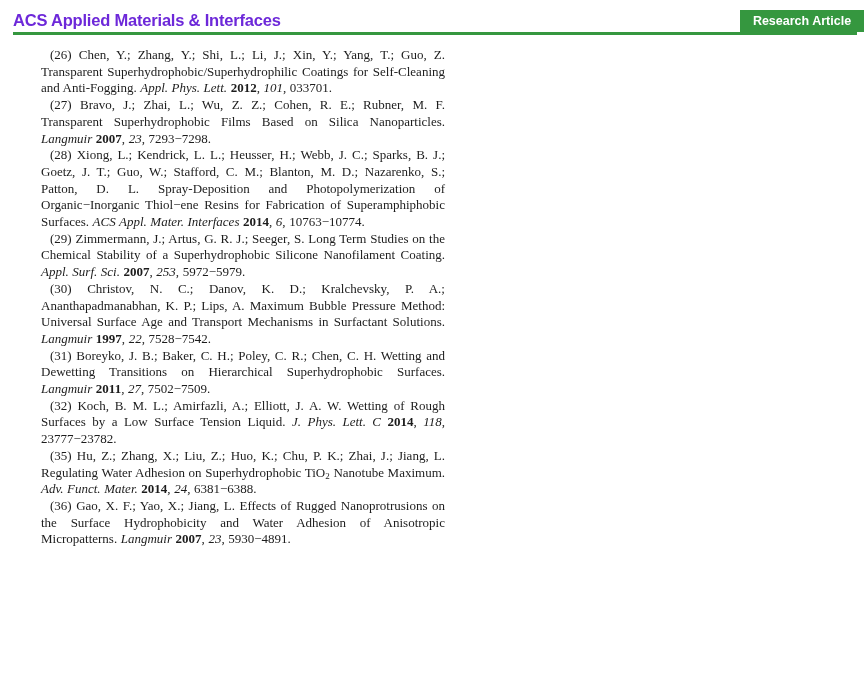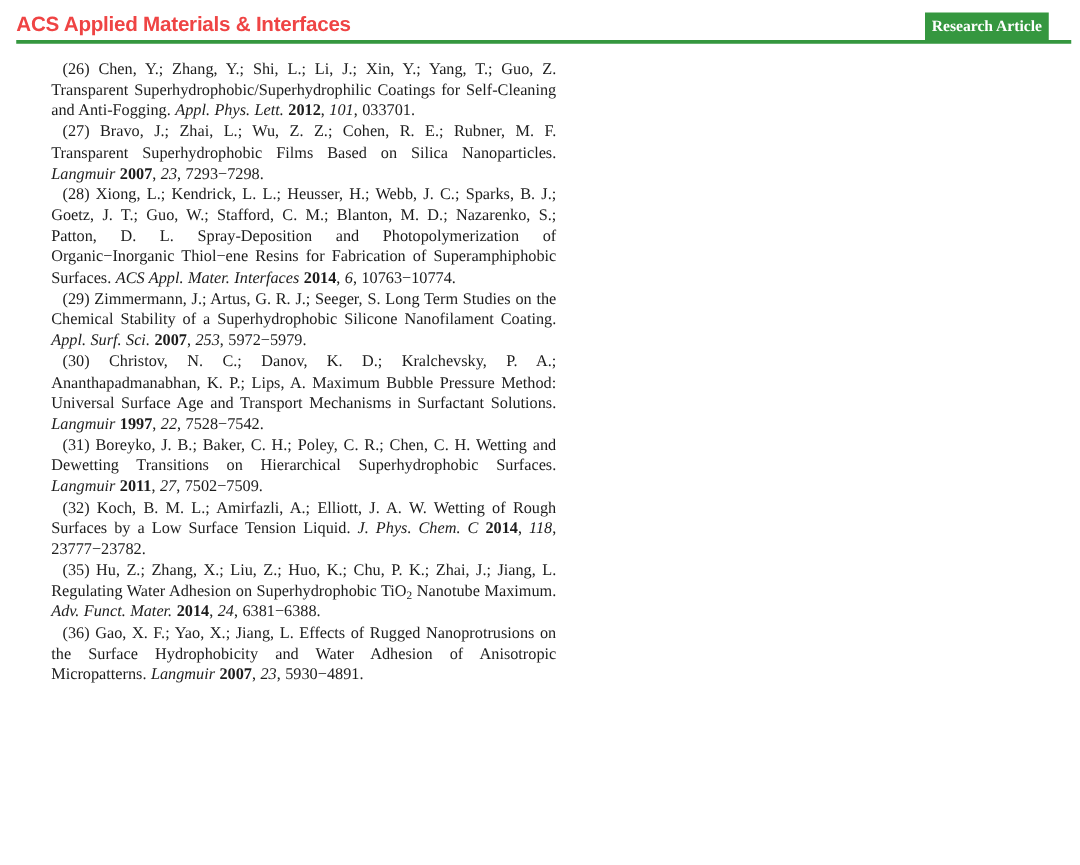--- a/index.html
+++ b/index.html
@@ -14,36 +14,36 @@
     width: 864px; height: 692px;
     background: #ffffff;
   }
   .journal-title {
     position: absolute;
     left: 13px; top: 11px;
     font-family: "Liberation Sans", sans-serif;
     font-weight: 700;
     font-size: 16.5px;
     letter-spacing: -0.2px;
-    color: #ef4444;
+    color: #6d28d9;
     white-space: nowrap;
   }
   .header-rule {
     position: absolute;
     left: 13px; top: 32px;
     width: 844px; height: 2.5px;
     background: #35973f;
   }
   .badge {
     position: absolute;
     left: 740px; top: 10px;
-    width: 99px; height: 22px;
+    width: 124px; height: 22px;
     background: #35973f;
     color: #ffffff;
-    font-family: Liberation Serif, serif;
+    font-family: Liberation Sans, sans-serif;
     font-weight: 700;
     font-size: 12.5px;
     display: flex;
     align-items: center;
     justify-content: center;
     white-space: nowrap;
     text-align: center;
   }
   .refs-column {
     position: absolute;
@@ -77,17 +77,17 @@
   <div class="journal-title">ACS Applied Materials &amp; Interfaces</div>
   <div class="header-rule"></div>
   <div class="badge">Research Article</div>
   <div class="refs-column">
       <p class="ref"><span>(26) Chen, Y.; Zhang, Y.; Shi, L.; Li, J.; Xin, Y.; Yang, T.; Guo, Z. Transparent Superhydrophobic/Superhydrophilic Coatings for Self-Cleaning and Anti-Fogging. </span><span class="i">Appl. Phys. Lett. </span><span class="b">2012</span><span>, </span><span class="i">101</span><span>, 033701.</span></p>
       <p class="ref"><span>(27) Bravo, J.; Zhai, L.; Wu, Z. Z.; Cohen, R. E.; Rubner, M. F. Transparent Superhydrophobic Films Based on Silica Nanoparticles. </span><span class="i">Langmuir </span><span class="b">2007</span><span>, </span><span class="i">23</span><span>, 7293−7298.</span></p>
       <p class="ref"><span>(28) Xiong, L.; Kendrick, L. L.; Heusser, H.; Webb, J. C.; Sparks, B. J.; Goetz, J. T.; Guo, W.; Stafford, C. M.; Blanton, M. D.; Nazarenko, S.; Patton, D. L. Spray-Deposition and Photopolymerization of Organic−Inorganic Thiol−ene Resins for Fabrication of Superamphiphobic Surfaces. </span><span class="i">ACS Appl. Mater. Interfaces </span><span class="b">2014</span><span>, </span><span class="i">6</span><span>, 10763−10774.</span></p>
       <p class="ref"><span>(29) Zimmermann, J.; Artus, G. R. J.; Seeger, S. Long Term Studies on the Chemical Stability of a Superhydrophobic Silicone Nanofilament Coating. </span><span class="i">Appl. Surf. Sci. </span><span class="b">2007</span><span>, </span><span class="i">253</span><span>, 5972−5979.</span></p>
       <p class="ref"><span>(30) Christov, N. C.; Danov, K. D.; Kralchevsky, P. A.; Ananthapadmanabhan, K. P.; Lips, A. Maximum Bubble Pressure Method: Universal Surface Age and Transport Mechanisms in Surfactant Solutions. </span><span class="i">Langmuir </span><span class="b">1997</span><span>, </span><span class="i">22</span><span>, 7528−7542.</span></p>
       <p class="ref"><span>(31) Boreyko, J. B.; Baker, C. H.; Poley, C. R.; Chen, C. H. Wetting and Dewetting Transitions on Hierarchical Superhydrophobic Surfaces. </span><span class="i">Langmuir </span><span class="b">2011</span><span>, </span><span class="i">27</span><span>, 7502−7509.</span></p>
-      <p class="ref"><span>(32) Koch, B. M. L.; Amirfazli, A.; Elliott, J. A. W. Wetting of Rough Surfaces by a Low Surface Tension Liquid. </span><span class="i">J. Phys. Chem. C </span><span class="b">2014</span><span>, </span><span class="i">118</span><span>, 23777−23782.</span></p>
+      <p class="ref"><span>(32) Koch, B. M. L.; Amirfazli, A.; Elliott, J. A. W. Wetting of Rough Surfaces by a Low Surface Tension Liquid. </span><span class="i">J. Phys. Lett. C </span><span class="b">2014</span><span>, </span><span class="i">118</span><span>, 23777−23782.</span></p>
       <p class="ref"><span>(35) Hu, Z.; Zhang, X.; Liu, Z.; Huo, K.; Chu, P. K.; Zhai, J.; Jiang, L. Regulating Water Adhesion on Superhydrophobic TiO</span><sub>2</sub><span> Nanotube Maximum. </span><span class="i">Adv. Funct. Mater. </span><span class="b">2014</span><span>, </span><span class="i">24</span><span>, 6381−6388.</span></p>
       <p class="ref"><span>(36) Gao, X. F.; Yao, X.; Jiang, L. Effects of Rugged Nanoprotrusions on the Surface Hydrophobicity and Water Adhesion of Anisotropic Micropatterns. </span><span class="i">Langmuir </span><span class="b">2007</span><span>, </span><span class="i">23</span><span>, 5930−4891.</span></p>
     </div>
 </div>
 
 </body></html>

